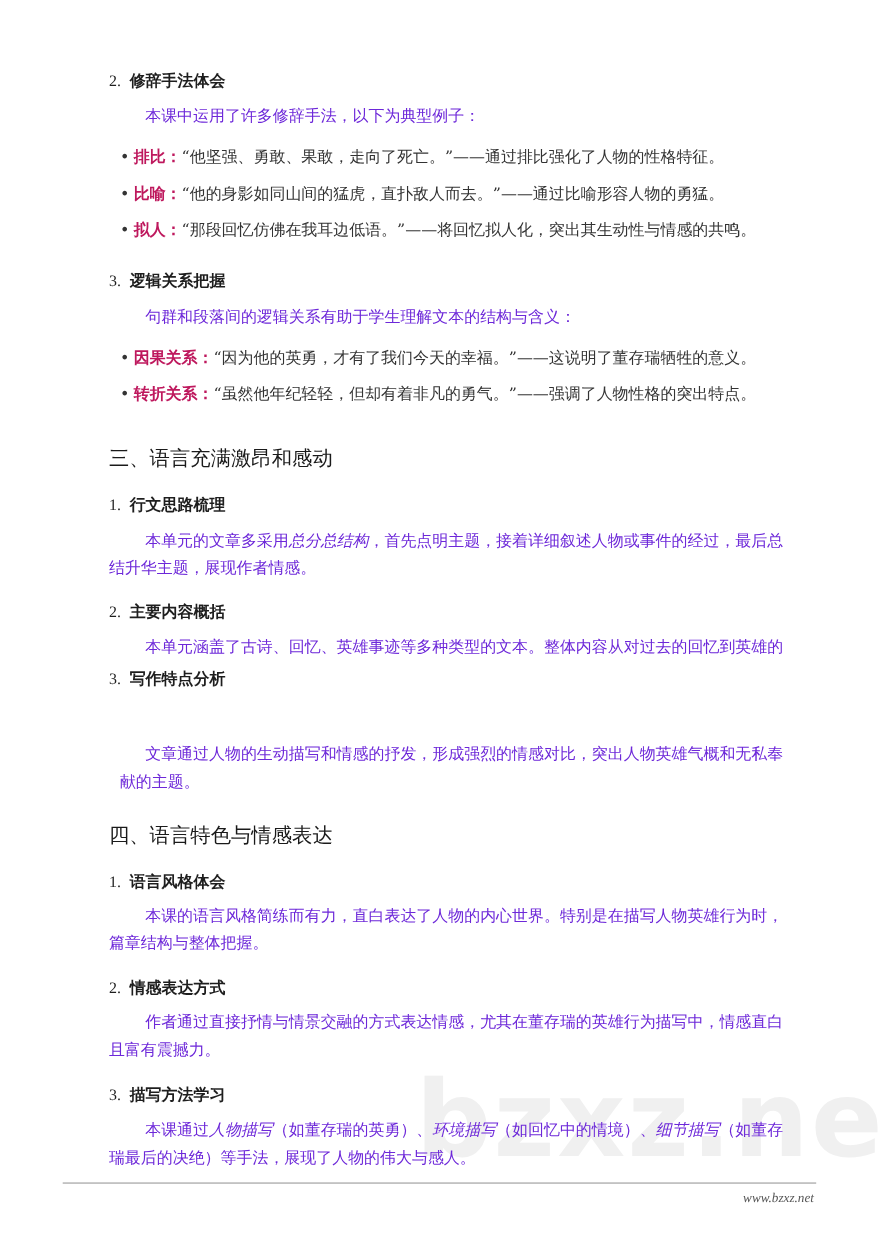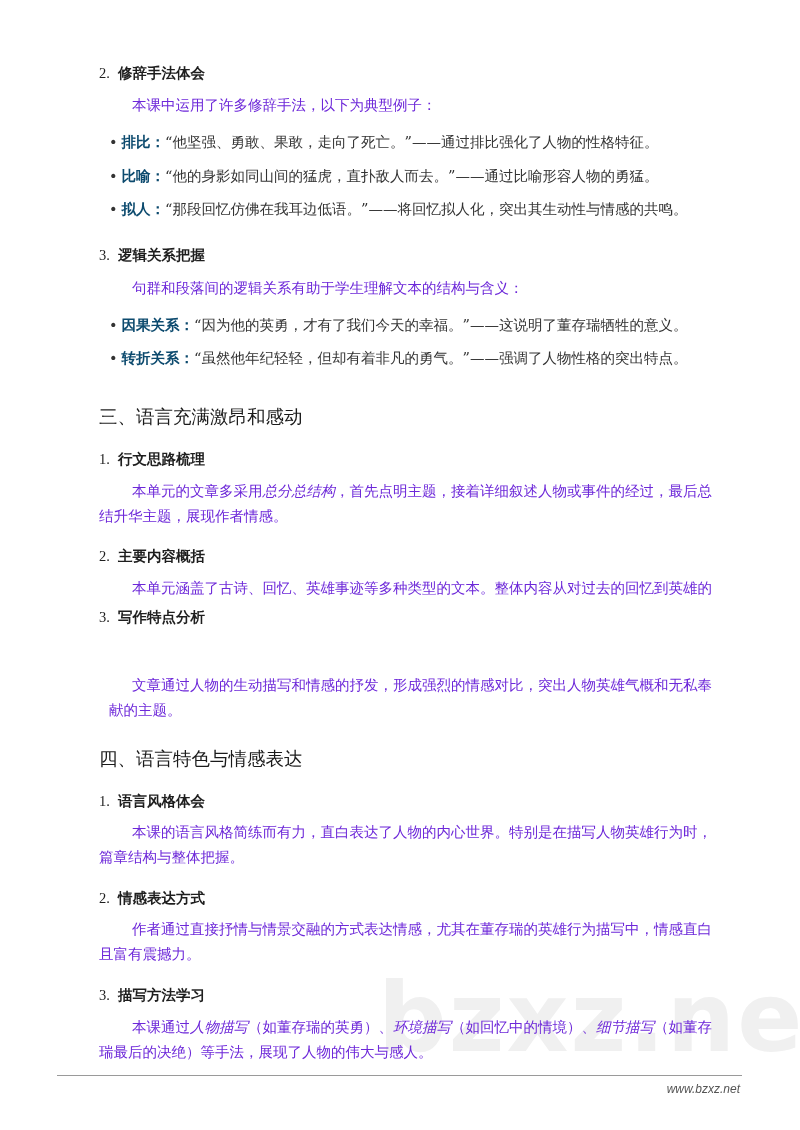--- a/index.html
+++ b/index.html
@@ -6,24 +6,24 @@
   body { width:800px; height:1130px; background:#ffffff; position:relative; overflow:hidden;
          font-family:"DejaVu Serif","Liberation Serif",serif; color:#2a2a2a; }
   .page { position:absolute; left:0; top:0; width:800px; height:1130px; }
   .abs { position:absolute; white-space:nowrap; }
   .h3 { font-family:"DejaVu Sans","Liberation Sans",sans-serif; font-weight:bold; font-size:14.5px; color:#1e1e1e; }
   .h3 .num { font-family:"Liberation Serif",serif; font-weight:normal; margin-right:8px; }
   .h2 { font-family:"DejaVu Sans","Liberation Sans",sans-serif; font-size:18.5px; color:#1a1a1a; }
   .p { font-size:14.5px; color:#6d28d9; }
   .bullet { font-size:14.5px; color:#333; }
   .bullet .dot { font-family:"DejaVu Sans",sans-serif; margin-right:4px; }
-  .bullet .term { font-family:Liberation Sans, sans-serif; font-weight:bold; color:#0c4a6e; }
+  .bullet .term { font-family:Liberation Sans, sans-serif; font-weight:bold; color:#be185d; }
   .it { font-style:italic; }
   .rule { position:absolute; left:57px; top:1075px; width:685px; height:1px; background:#9a9a9a; }
-  .url { position:absolute; right:60px; top:1082px; font-family:Liberation Sans, sans-serif; font-style:italic; font-size:12px; color:#555; }
+  .url { position:absolute; right:60px; top:1082px; font-family:Liberation Serif, serif; font-style:italic; font-size:12px; color:#555; }
   .wm { position:absolute; left:378px; top:962px; font-family:"DejaVu Sans",sans-serif; font-weight:bold; font-size:96px; color:#f0f0f0; letter-spacing:2px; z-index:0; }
   .txt { z-index:1;margin-left:42px; }
 </style>
 </head>
 <body>
 
 <div class="page">
 
   <div class="wm">bzxz.net</div>
 

